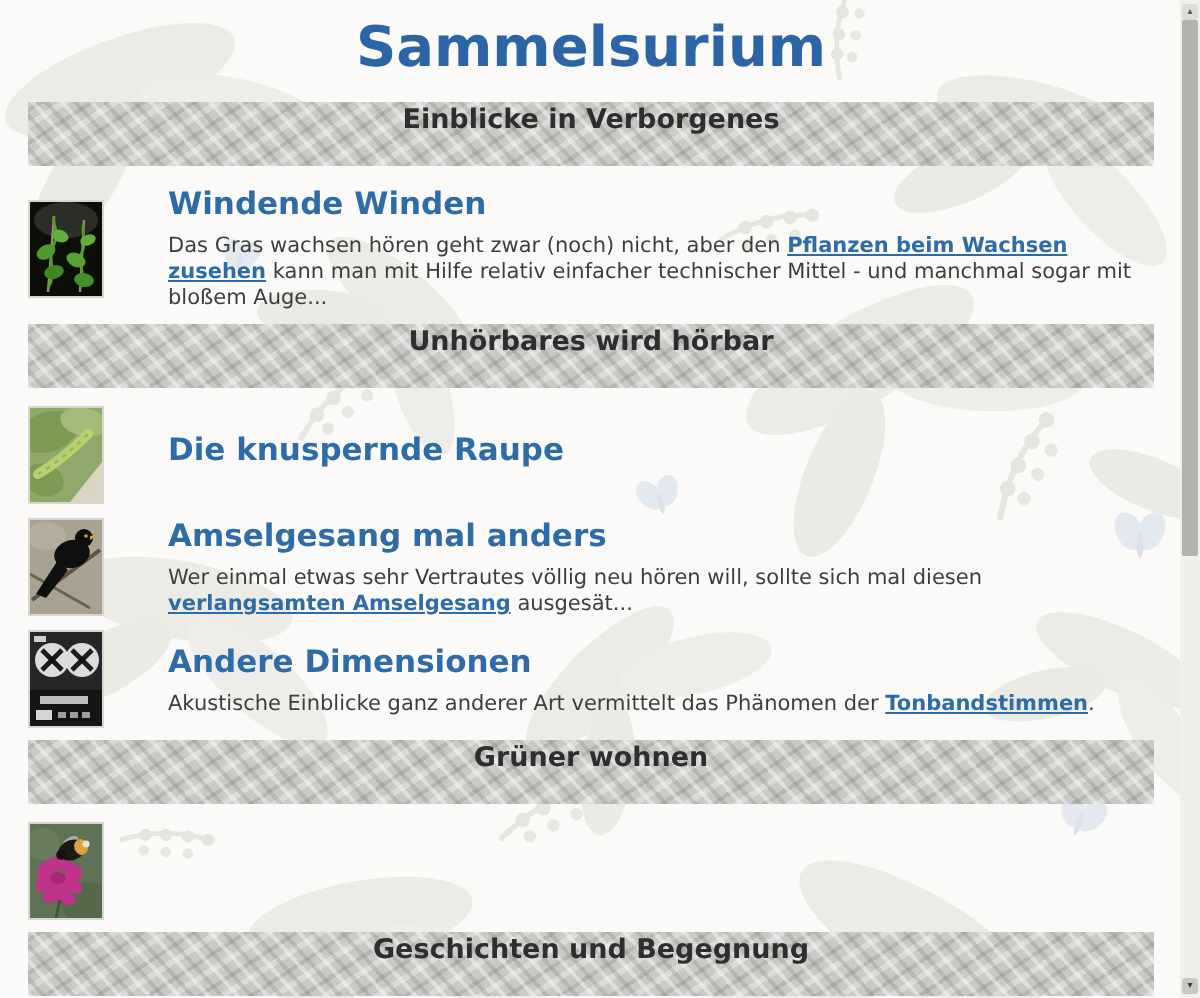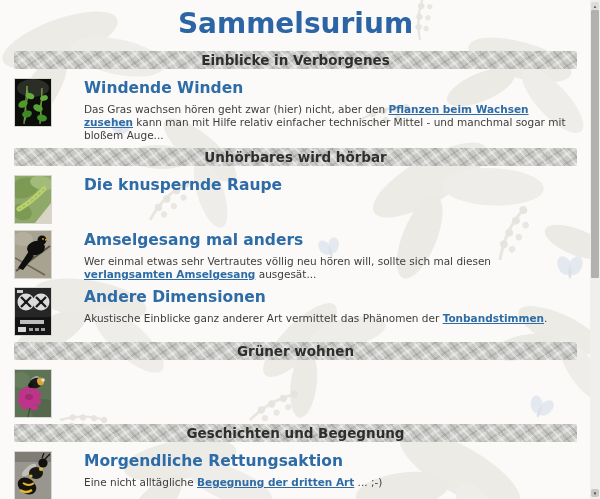--- a/index.html
+++ b/index.html
@@ -9,31 +9,31 @@
     font-family:"DejaVu Sans","Liberation Sans",sans-serif;
   }
   .bg-pattern{position:absolute;left:0;top:0;width:600px;height:499px;z-index:0;}
   .page{position:relative;z-index:1;padding:10px 23px 0 14px;}
 
   .page-header{text-align:center;margin-bottom:14px;}
   .page-title{margin:0 0 3px 0;font-size:28px;line-height:27px;font-weight:bold;color:#2b65a5;}
   .page-subtitle{margin:0;font-size:11.5px;line-height:14px;color:#5d80a5;}
 
   .band{
-    height:18px;line-height:18px;text-align:center;
+    height:32px;line-height:18px;text-align:center;
     font-size:13.5px;font-weight:bold;color:#2e2e2e;
     background-color:#c9c9c6;
     background-image:
       repeating-linear-gradient(48deg, rgba(255,255,255,0.40) 0 2px, rgba(255,255,255,0) 2px 5px, rgba(110,110,106,0.22) 5px 7px, rgba(255,255,255,0) 7px 11px),
       repeating-linear-gradient(-33deg, rgba(255,255,255,0.32) 0 3px, rgba(255,255,255,0) 3px 7px, rgba(95,95,92,0.18) 7px 9px, rgba(255,255,255,0) 9px 14px);
     margin:2px 0 9px 0;
   }
   section:first-of-type .band{margin-top:0;}
 
-  .entry{display:flex;align-items:flex-start;margin-bottom:6px;min-height:49px;}
+  .entry{display:flex;align-items:center;margin-bottom:6px;min-height:49px;}
   .thumb{
     flex:0 0 36px;width:36px;height:47px;display:block;
     border:1px solid #d8d6d1;margin-right:32px;background:#000;
     text-decoration:none;
   }
   .thumb svg{display:block;width:36px;height:47px;}
   .entry-body{flex:1;max-width:492px;padding-top:0;}
   .entry-title{
     display:inline-block;color:#2d6ca6;font-size:15.5px;line-height:18px;
     font-weight:bold;text-decoration:none;margin:0 0 6px 0;
@@ -113,21 +113,21 @@
               <path d="M9 43 C14 35 8 29 12 21 C15 15 11 11 12 7" stroke="#5c9733" stroke-width="1.4" fill="none"></path>
               <path d="M25 43 C29 37 23 31 26 25 C29 19 25 15 27 11" stroke="#5c9733" stroke-width="1.4" fill="none"></path>
               <ellipse cx="8" cy="25" rx="5" ry="3.4" fill="#4f9a2c" transform="rotate(-30 8 25)"></ellipse>
               <ellipse cx="15" cy="17" rx="4.4" ry="3" fill="#63ad3a" transform="rotate(20 15 17)"></ellipse>
               <ellipse cx="12" cy="35" rx="5" ry="3.4" fill="#3f8824" transform="rotate(-15 12 35)"></ellipse>
               <ellipse cx="23" cy="29" rx="5" ry="3.4" fill="#57a233" transform="rotate(25 23 29)"></ellipse>
               <ellipse cx="29" cy="19" rx="4" ry="2.7" fill="#63ad3a" transform="rotate(-20 29 19)"></ellipse>
               <ellipse cx="27" cy="39" rx="5" ry="3.4" fill="#43902a" transform="rotate(10 27 39)"></ellipse>
             </svg>
           </a>
-          <div class="entry-body"><a class="entry-title" href="#">Windende Winden</a><p class="entry-text"><span>Das Gras wachsen hören geht zwar (hier) nicht, aber den </span><a href="#">Pflanzen beim Wachsen zusehen</a><span> kann man mit Hilfe relativ einfacher technischer Mittel - und manchmal sogar mit bloßem Auge...</span></p></div>
+          <div class="entry-body"><a class="entry-title" href="#">Windende Winden</a><p class="entry-text"><span>Das Gras wachsen hören geht zwar (noch) nicht, aber den </span><a href="#">Pflanzen beim Wachsen zusehen</a><span> kann man mit Hilfe relativ einfacher technischer Mittel - und manchmal sogar mit bloßem Auge...</span></p></div>
         </div>
       </section>
       <section>
         <div class="band"><span>Unhörbares wird hörbar</span></div>
         <div class="entry">
           <a class="thumb" href="#">
             <svg viewBox="0 0 36 47" xmlns="http://www.w3.org/2000/svg">
               <rect width="36" height="47" fill="#8fa96a"></rect>
               <ellipse cx="9" cy="12" rx="15" ry="10" fill="#7d9a54" transform="rotate(-18 9 12)"></ellipse>
               <ellipse cx="27" cy="7" rx="12" ry="7" fill="#a3bb78" transform="rotate(12 27 7)"></ellipse>

